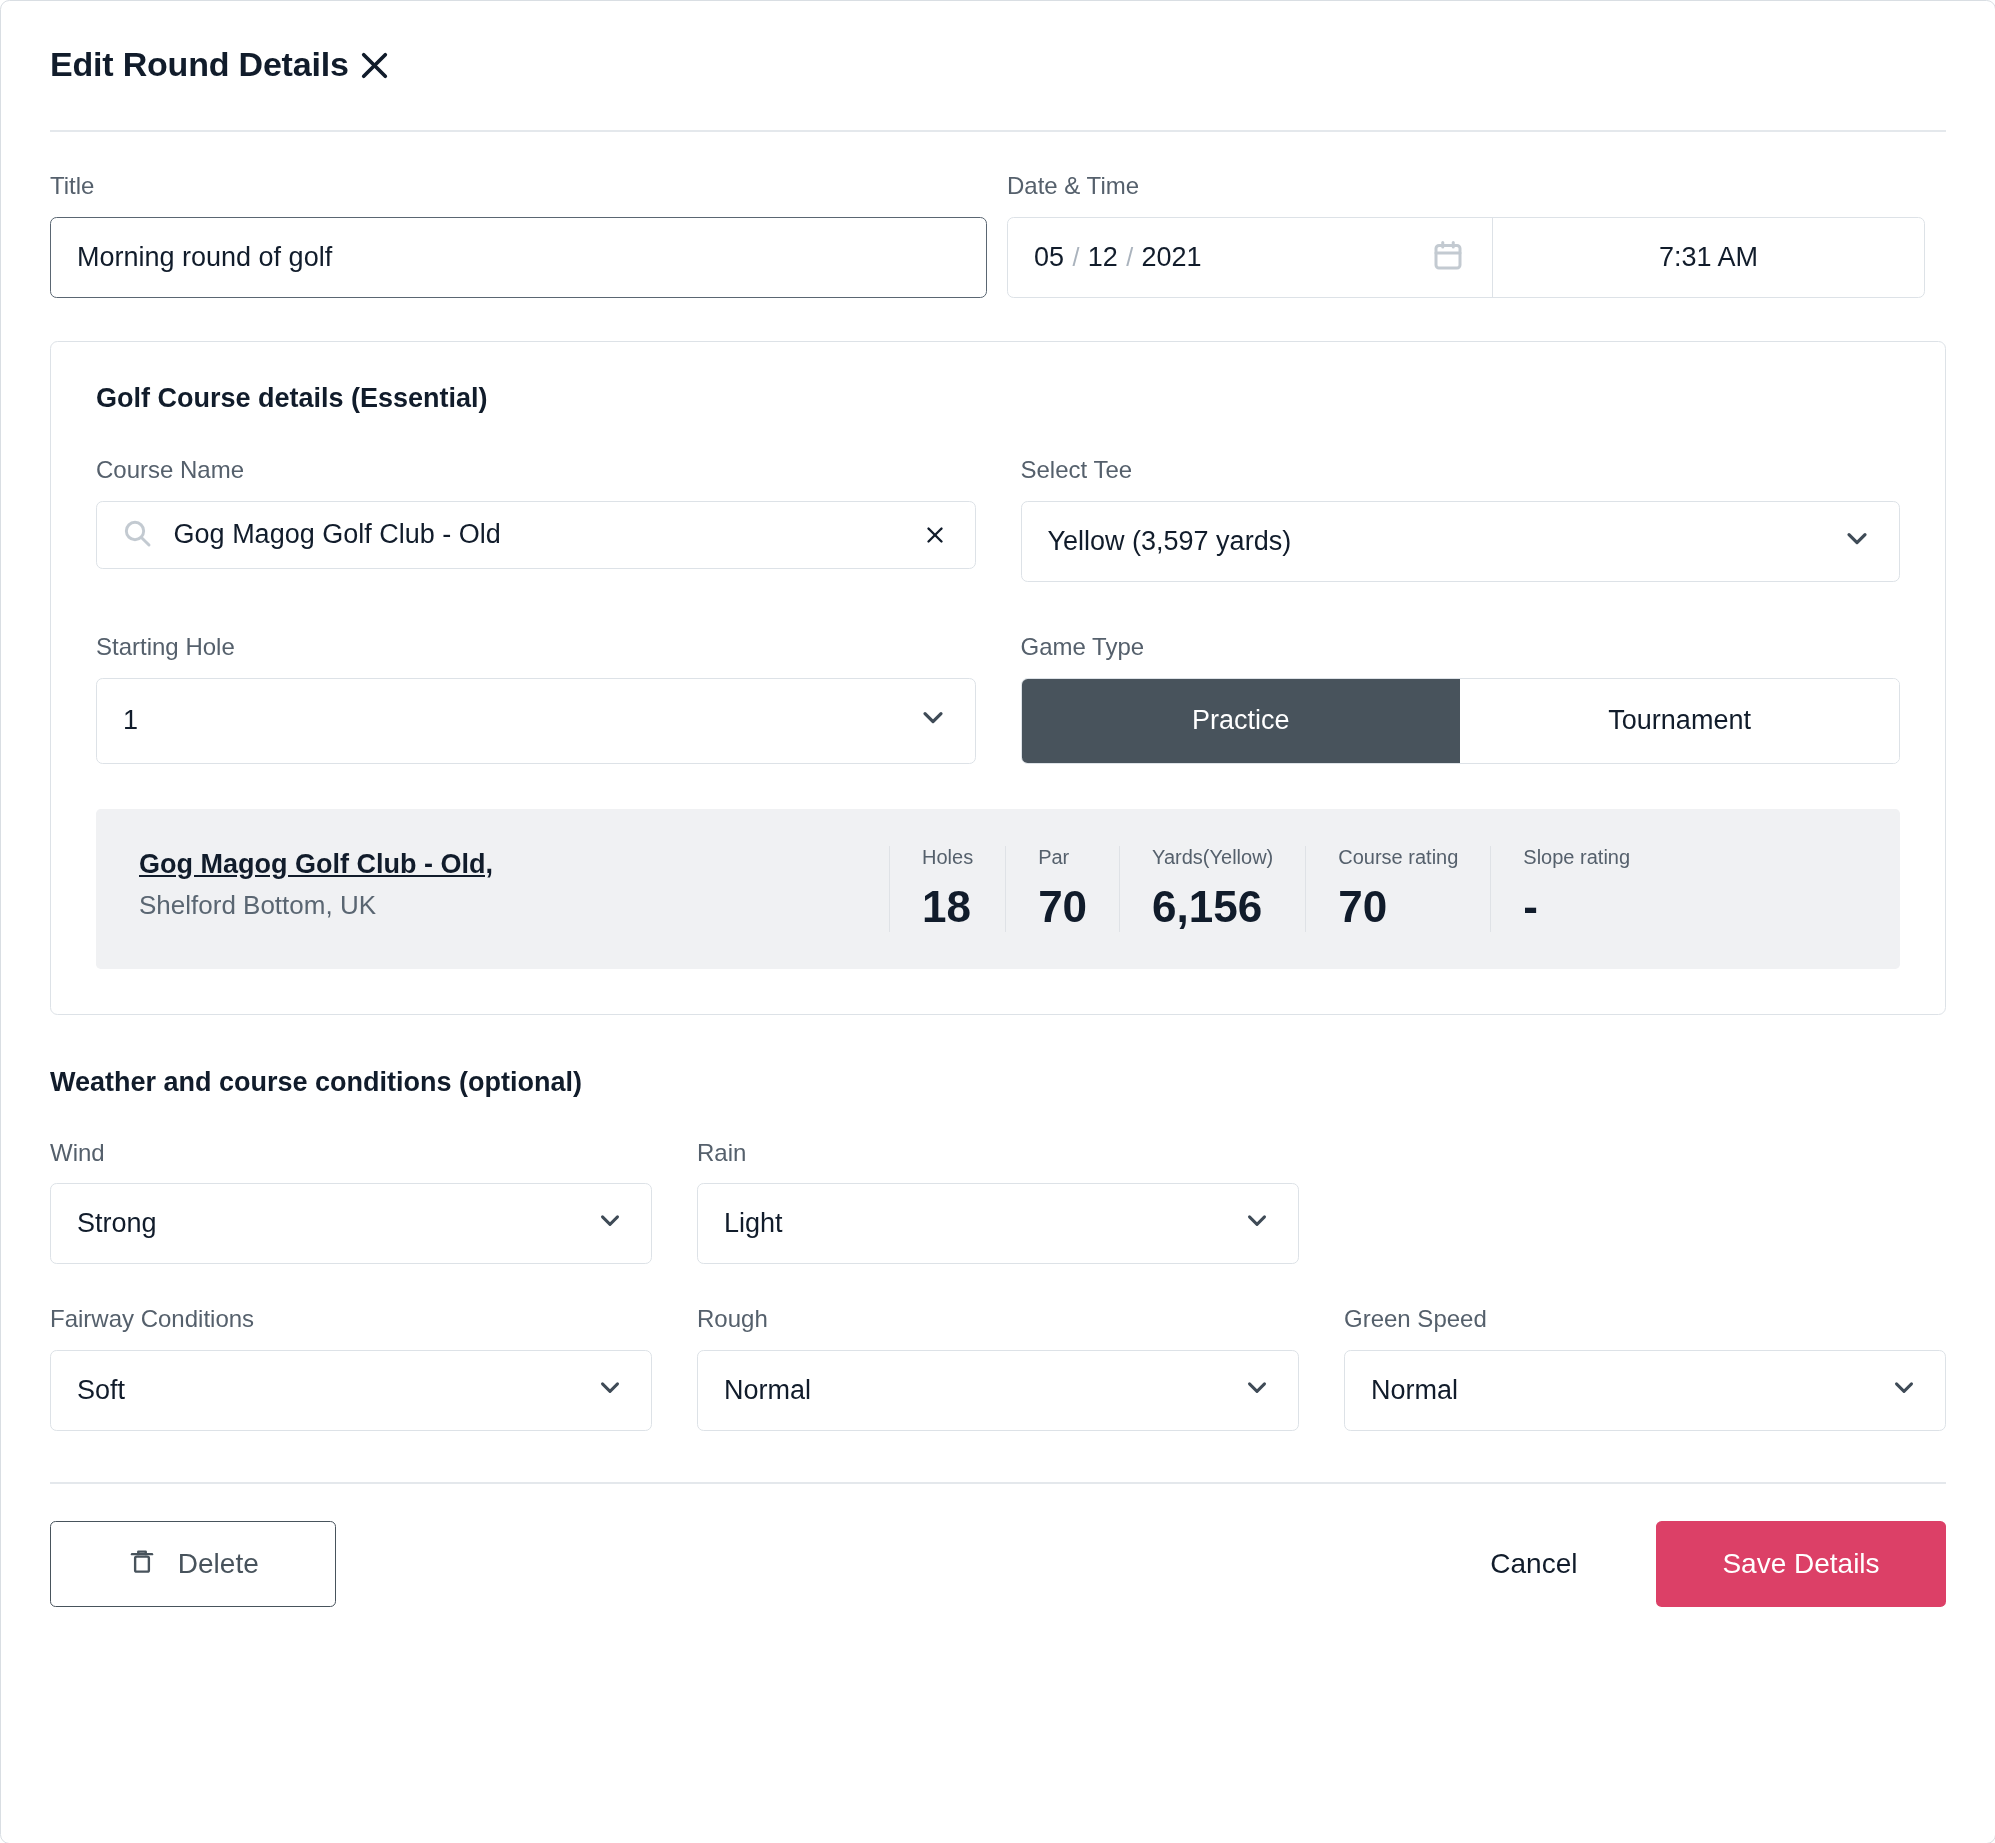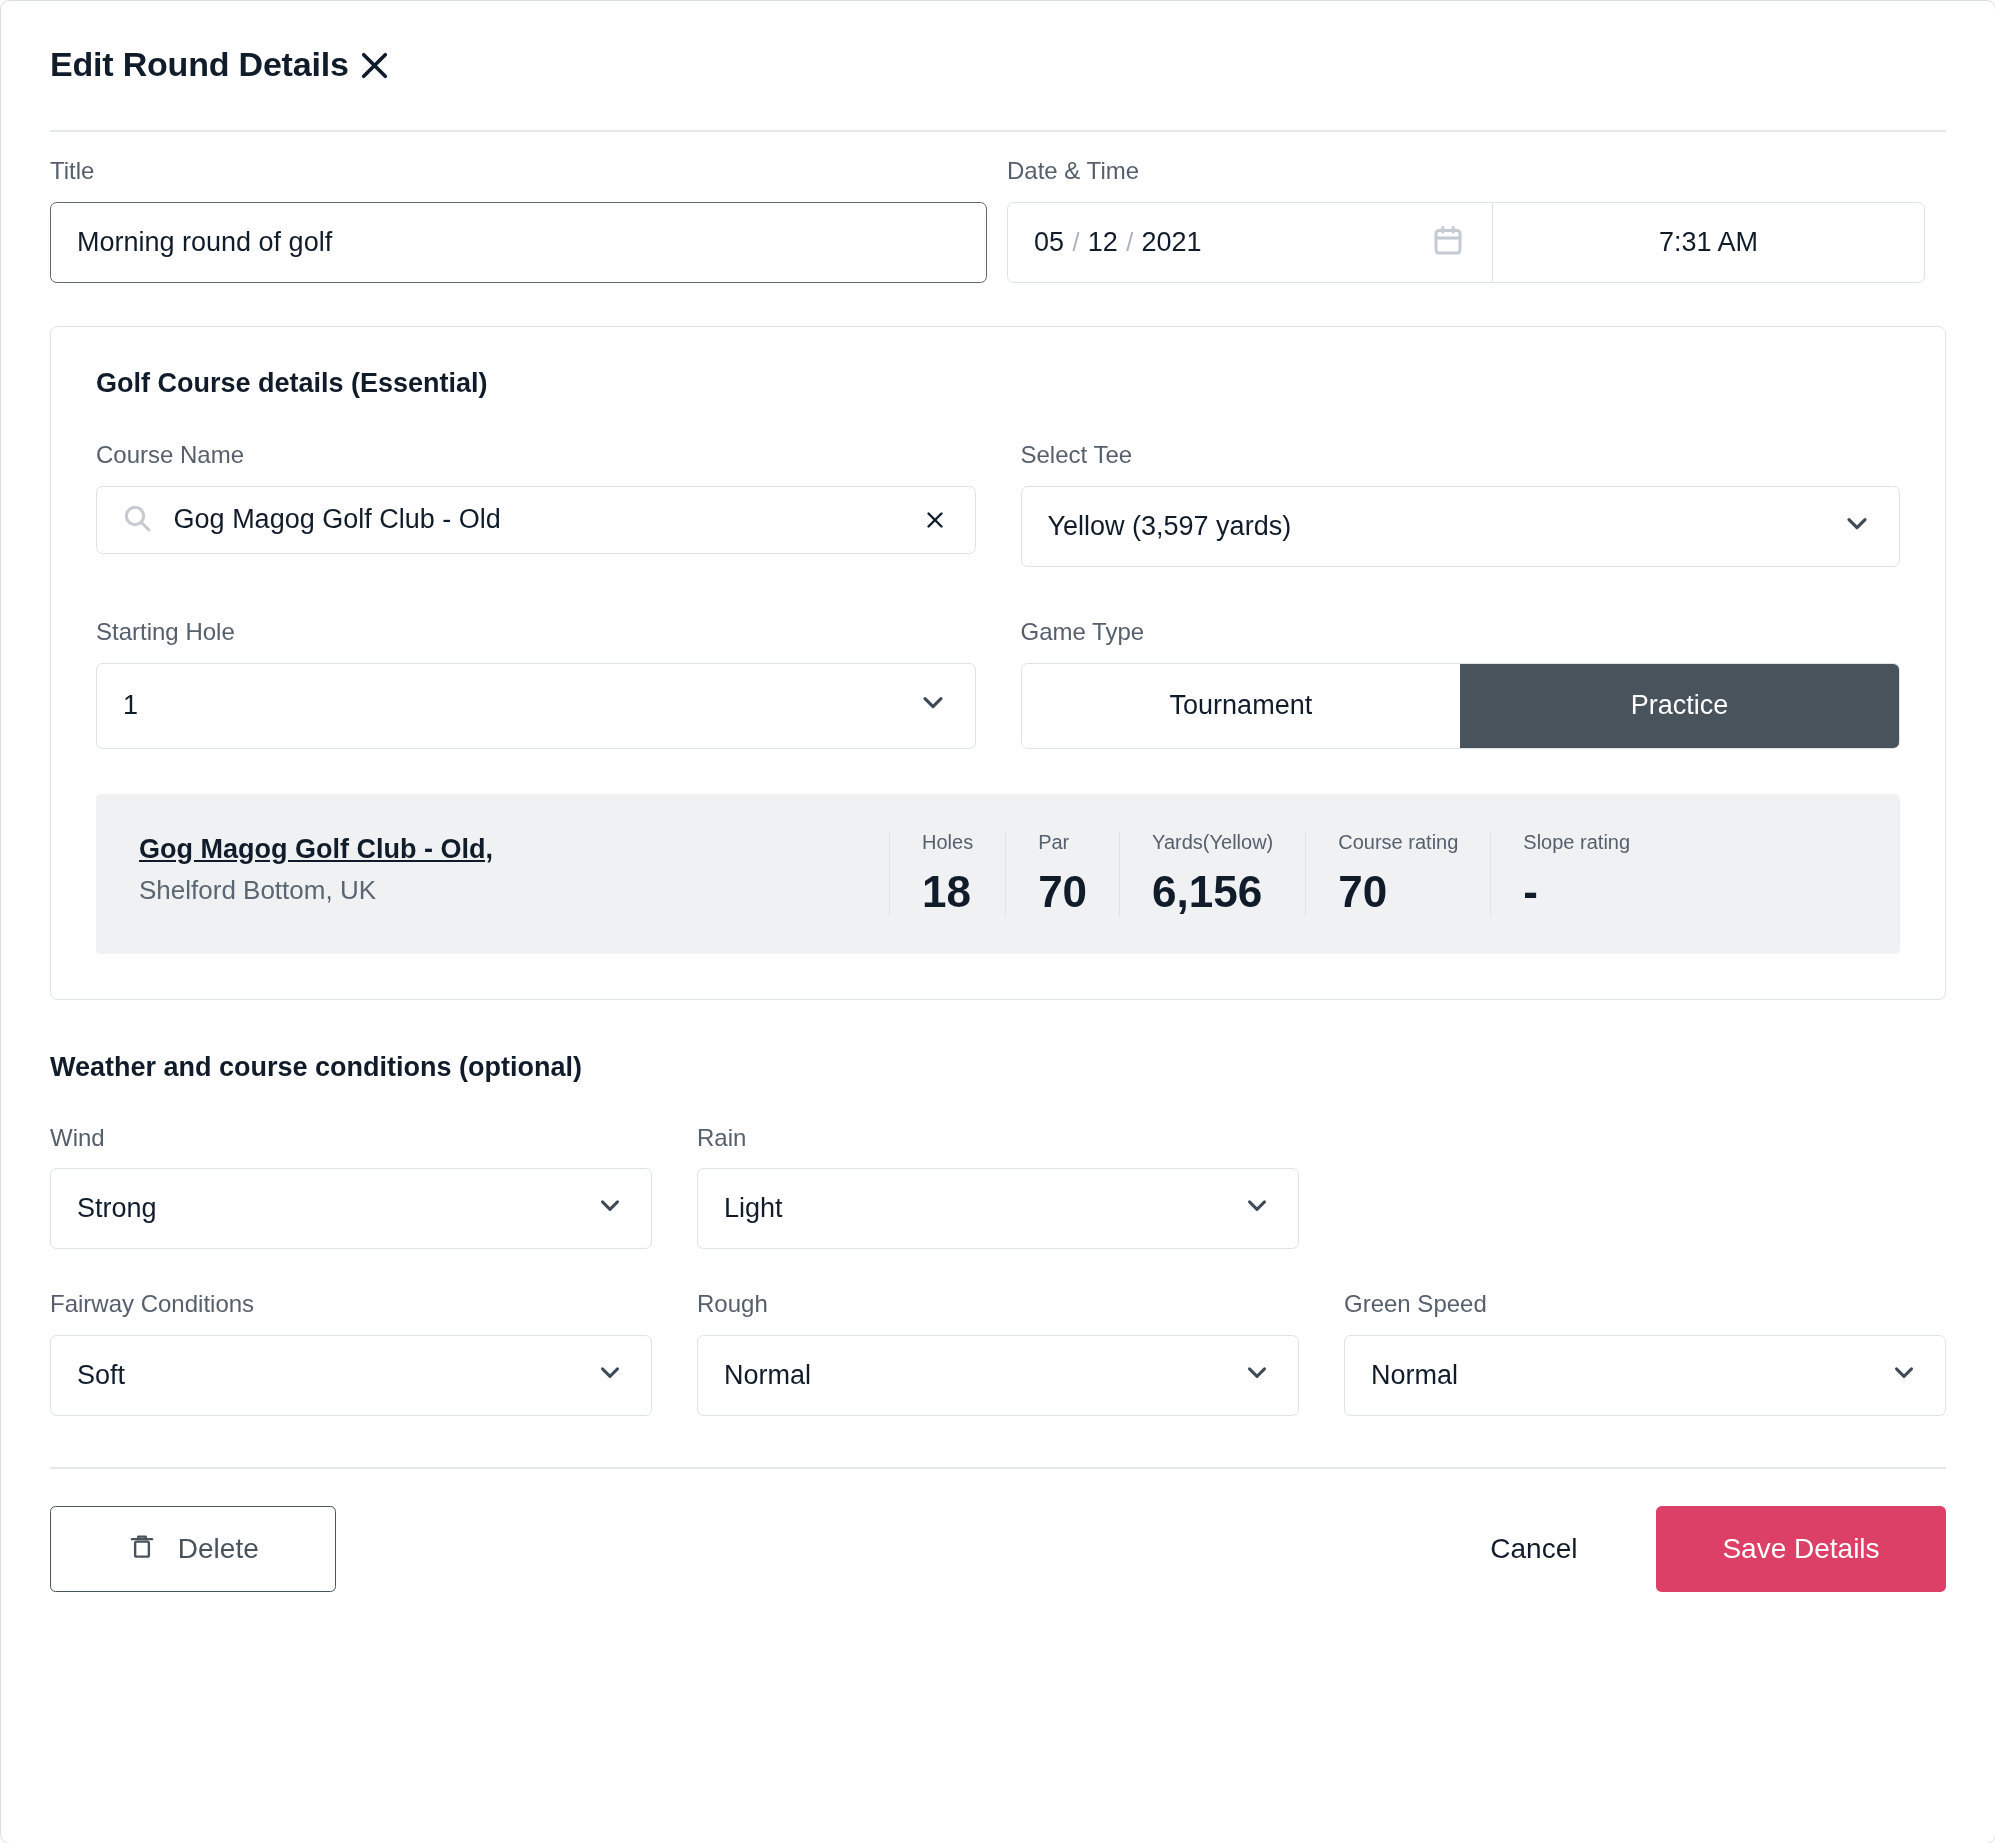--- a/index.html
+++ b/index.html
@@ -87,21 +87,21 @@
     color: #111c2b;
     cursor: pointer;
   }
   .chev { flex: 0 0 auto; margin-left: 11.2px; }
 
   
   .top-row {
     display: flex;
     gap: 20px;
     padding: 0 49px;
-    margin-top: 25px;
+    margin-top: 40px;
   }
   .col-title { width: 937px; }
   .col-datetime { width: 918px; }
 
   .datetime-group {
     display: flex;
     height: 81px;
     border: 1.9px solid #dde2e7;
     border-radius: 6.6px;
     overflow: hidden;
@@ -412,22 +412,22 @@
             <svg width="32" height="32" viewBox="0 0 24 24" fill="none" stroke="#3f4b57" stroke-width="2.4" stroke-linecap="round" stroke-linejoin="round">
               <polyline points="6 9.5 12 15.5 18 9.5"></polyline>
             </svg>
           </span>
         </div>
       </div>
 
       <div class="card-col-right">
         <span class="field-label">Game Type</span>
         <div class="segmented">
+          <div class="seg active">Practice</div>
           <div class="seg">Tournament</div>
-          <div class="seg active">Practice</div>
         </div>
       </div>
     </div>
 
     <div class="summary">
       <div class="summary-name">
         <div class="n1">Gog Magog Golf Club - Old,</div>
         <div class="n2">Shelford Bottom, UK</div>
       </div>
       <div class="stat">

